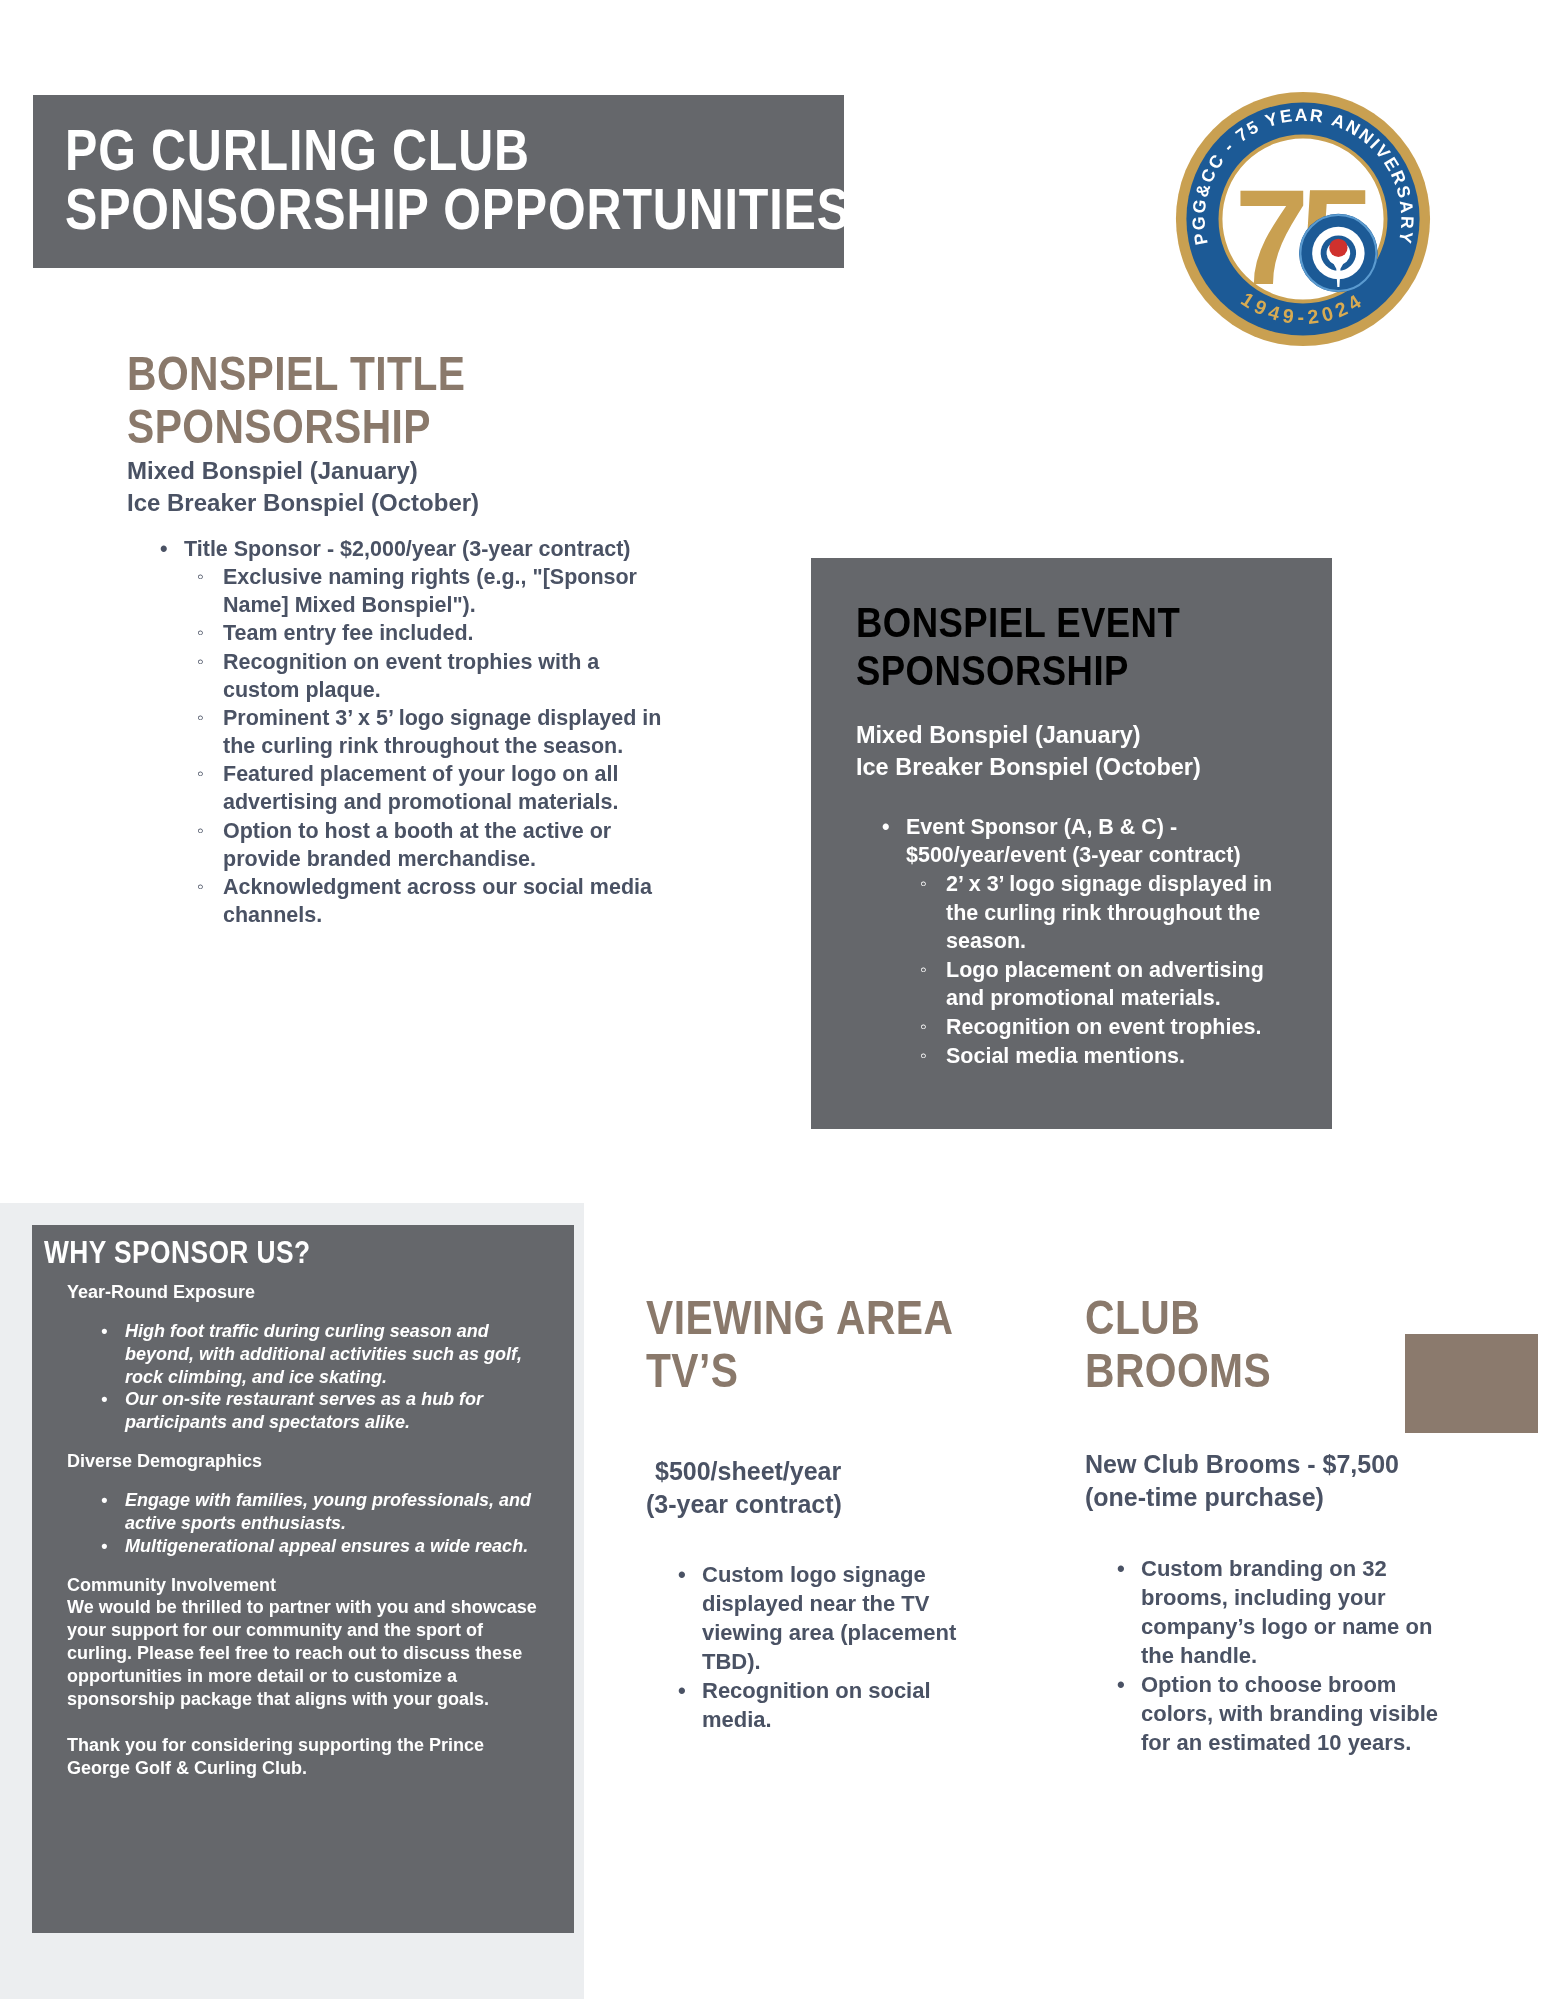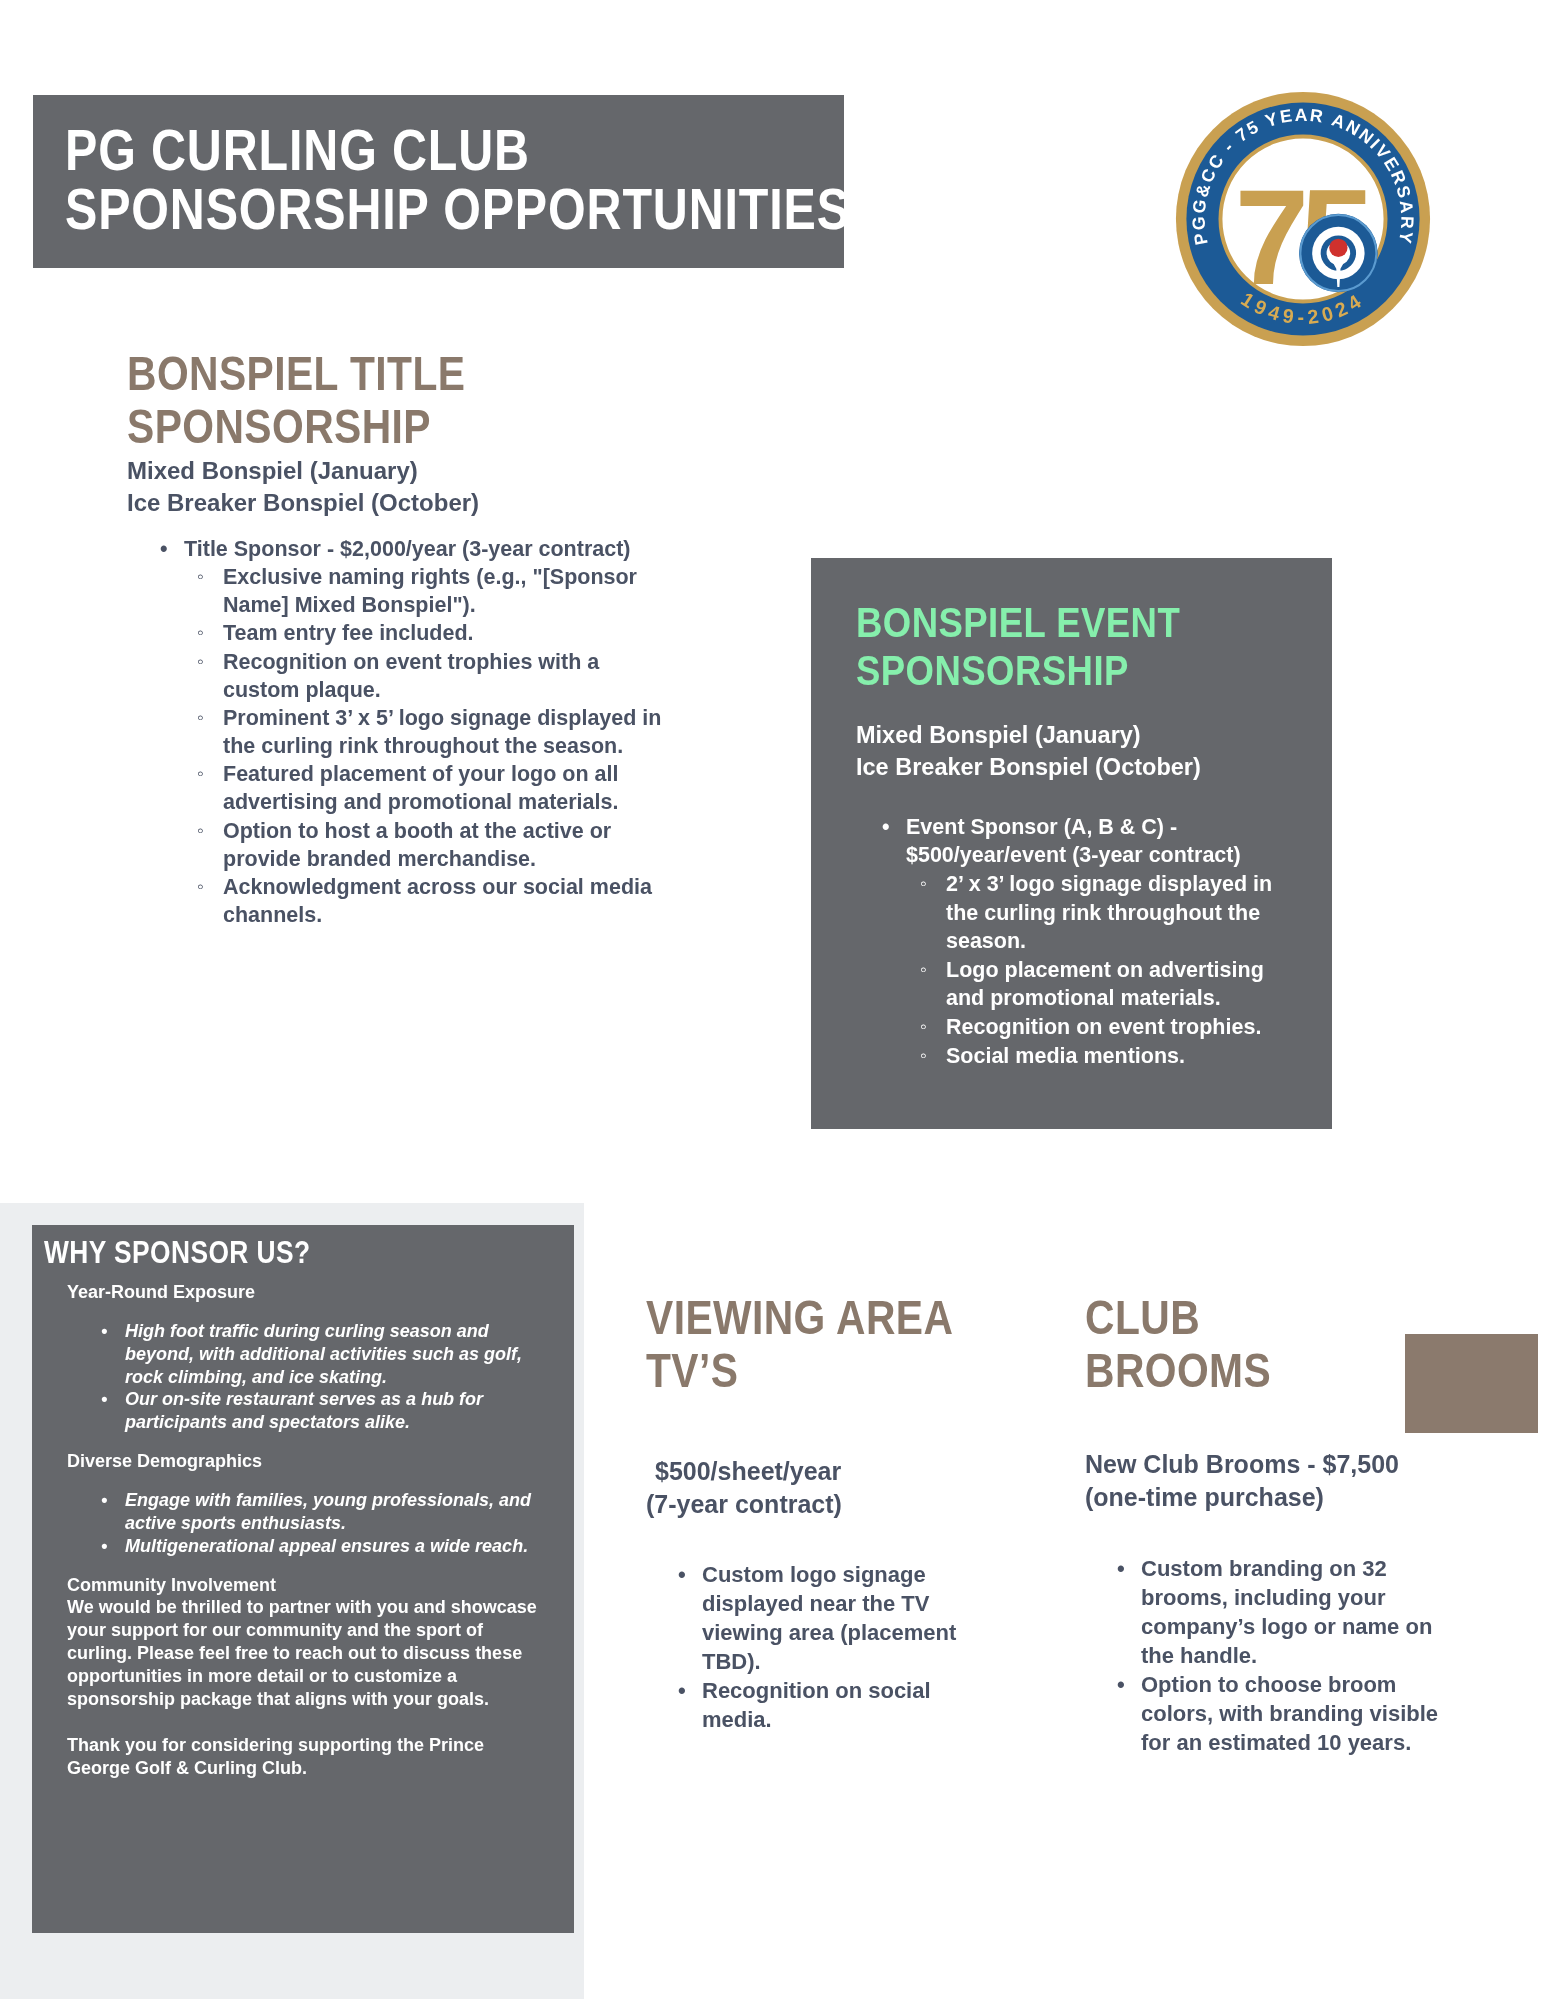--- a/index.html
+++ b/index.html
@@ -34,21 +34,21 @@
   ul.bullets ul > li { position:relative; padding-left:26px; }
   ul.bullets ul > li::before { content:"\25E6"; position:absolute; left:0; top:1px; font-size:0.9em; }
 
   .bt-bullets { position:absolute; left:130px; top:523px; width:512px; font-size:21.5px; line-height:1.31; }
 
   
   .event-box {
     position:absolute; left:811px; top:558px; width:521px; height:571px;
     background:#65676b; color:#ffffff; box-sizing:border-box; padding:40px 30px 0 45px;
   }
-  .event-box .box-heading { font-weight:bold; font-size:43px; line-height:1.12; letter-spacing:0.5px; color:#86efac; }
+  .event-box .box-heading { font-weight:bold; font-size:43px; line-height:1.12; letter-spacing:0.5px; color:#000000; }
   .event-box .subhead { margin-top:26px; font-size:23.5px; }
   .event-box ul.bullets { margin-top:30px; font-size:21.5px; line-height:1.33; padding-left:12px; }
   .event-box ul.bullets ul { padding-left:14px; }
 
   
   .light-band { position:absolute; left:0; top:1203px; width:584px; height:796px; background:#eceef0; }
   .why-box {
     position:absolute; left:32px; top:1225px; width:542px; height:708px;
     background:#65676b; color:#ffffff; box-sizing:border-box; padding:10px 26px 0 12px;
   }
@@ -181,21 +181,21 @@
       <p class="why-closing thanks">Thank you for considering supporting the Prince George Golf &amp; Curling Club.</p>
     </div>
   </div>
 
   <div class="sec-heading" style="left:646px; top:1292px;">
     <span class="cond">VIEWING AREA</span><br>
     <span class="cond">TV’S</span>
   </div>
   <div class="va-price navy">
     <div class="indent">$500/sheet/year</div>
-    <div>(7-year contract)</div>
+    <div>(3-year contract)</div>
   </div>
   <ul class="bullets va-bullets navy">
       <li>Custom logo signage displayed near the TV viewing area (placement TBD).</li>
       <li>Recognition on social media.</li>
     </ul>
 
   <div class="sec-heading" style="left:1085px; top:1292px;">
     <span class="cond">CLUB</span><br>
     <span class="cond">BROOMS</span>
   </div>

